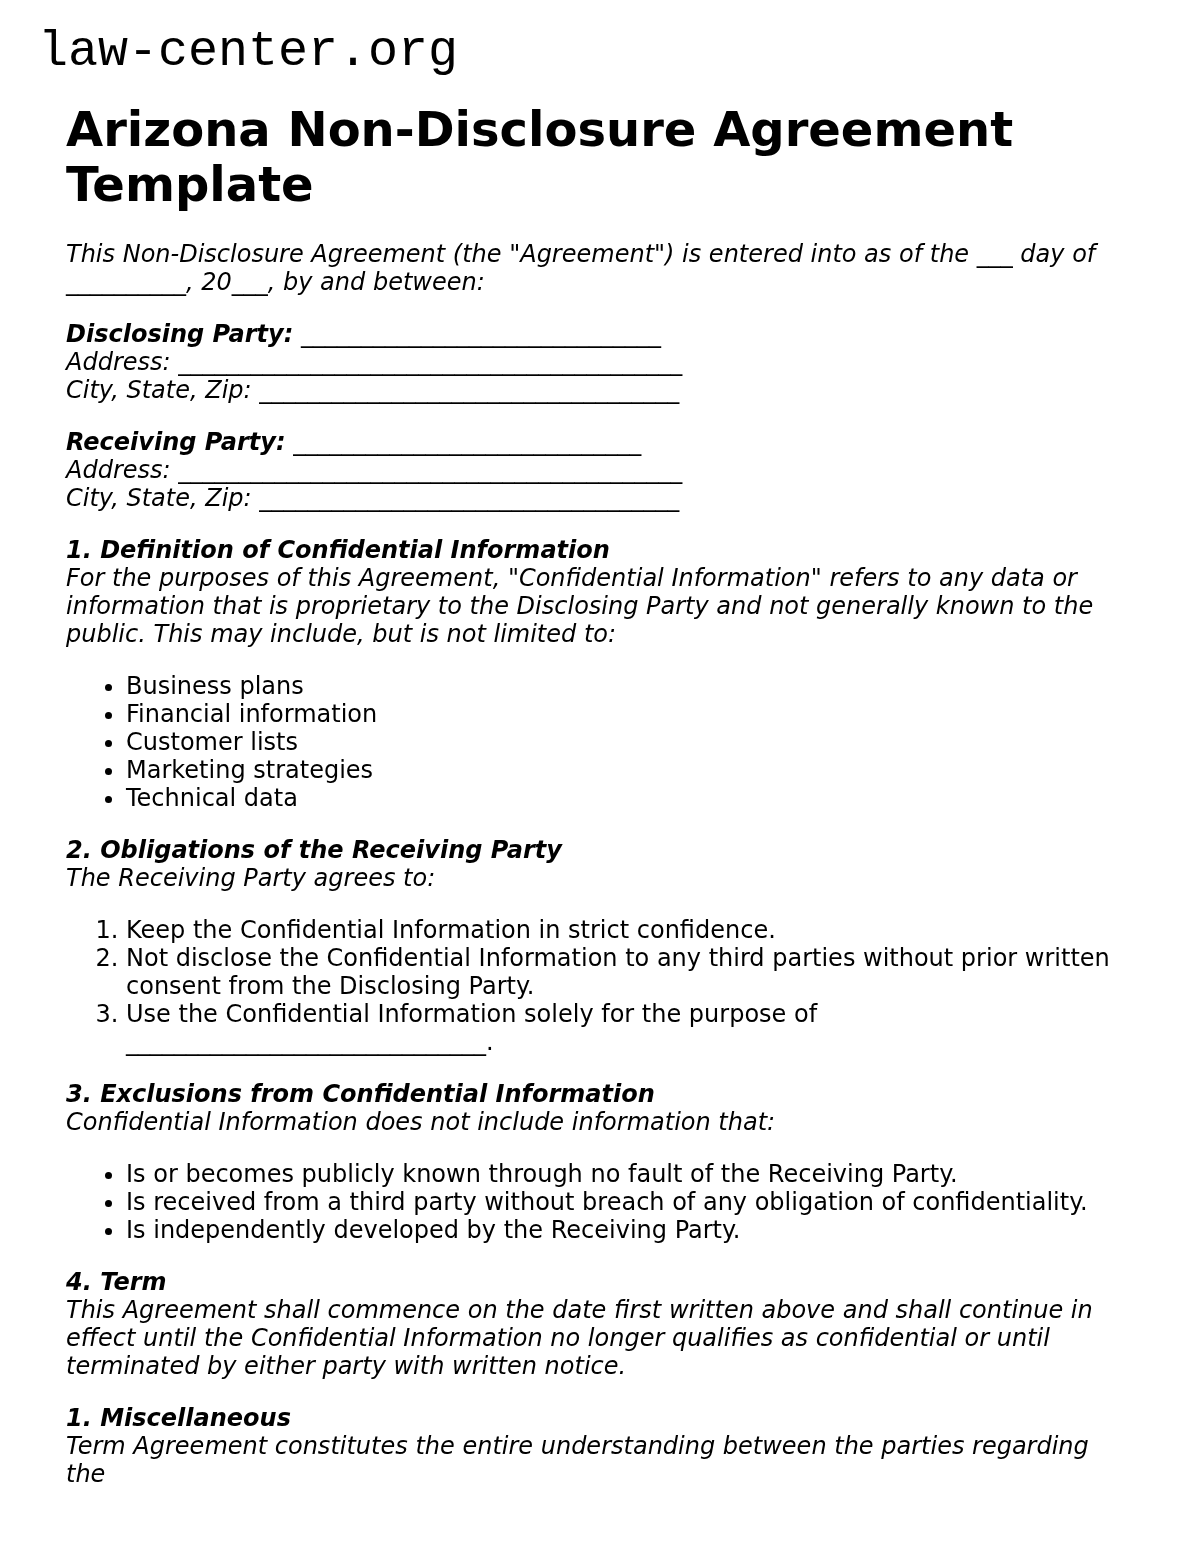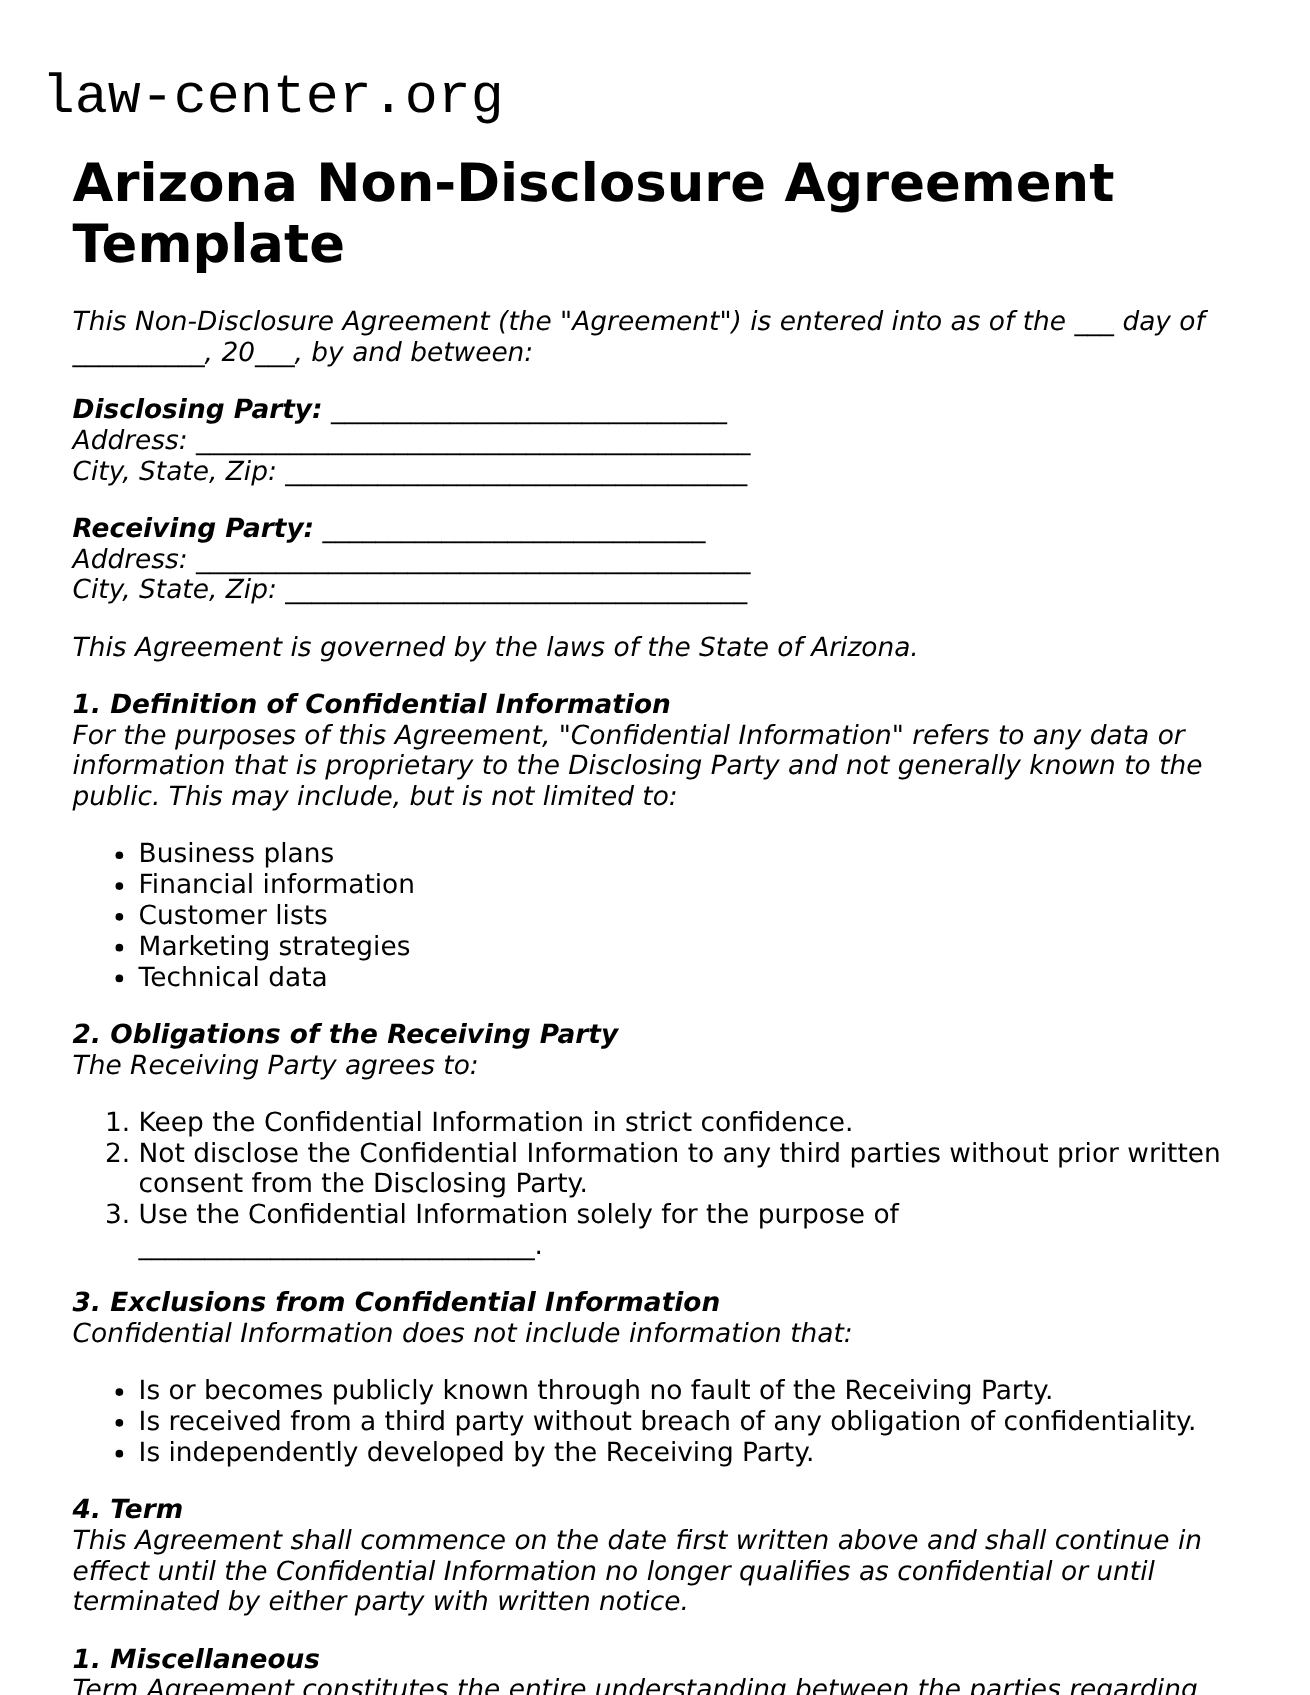--- a/index.html
+++ b/index.html
@@ -17,21 +17,20 @@
     overflow: hidden;
     background: #ffffff;
   }
   .logo {
     font-family: "Liberation Mono", "DejaVu Sans Mono", monospace;
     font-size: 50px;
     line-height: 52px;
     margin-left: -28px;
     white-space: nowrap;
     font-weight: normal;
-    margin-top: 38px;
   }
   h1.doc-title {
     font-size: 48px;
     line-height: 55px;
     font-weight: bold;
     margin: 24px 0 28px 0;
     white-space: pre-line;
     letter-spacing: 0;
   }
   p.block { margin: 24px 0; font-style: italic; }
@@ -63,21 +62,20 @@
     <span>Address:</span><span> __________________________________________</span><br>
     <span>City, State, Zip:</span><span> ___________________________________</span>
   </p>
 
   <p class="block">
     <strong>Receiving Party:</strong><span> _____________________________</span><br>
     <span>Address:</span><span> __________________________________________</span><br>
     <span>City, State, Zip:</span><span> ___________________________________</span>
   </p>
 
-  <p class="block">This Agreement is governed by the laws of the State of Arizona.</p>
 
   <p class="block">
     <strong>1. Definition of Confidential Information</strong><br>
     <span class="pre">For the purposes of this Agreement, "Confidential Information" refers to any data or
 information that is proprietary to the Disclosing Party and not generally known to the
 public. This may include, but is not limited to:</span>
   </p>
 
   <ul class="doc-list">
     <li>Business plans</li>

